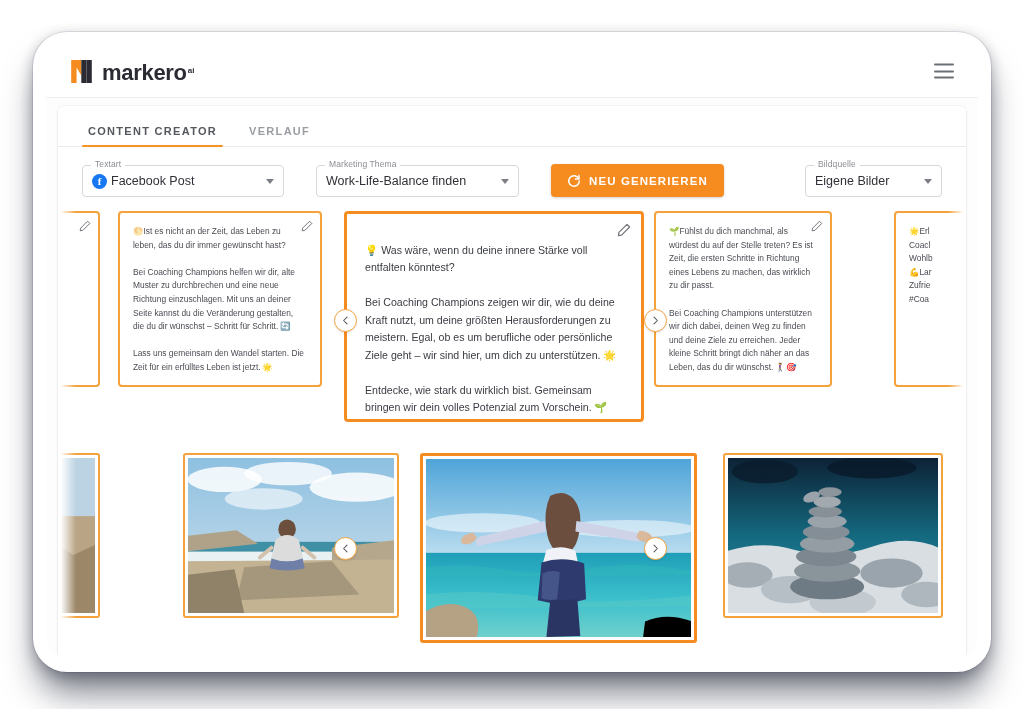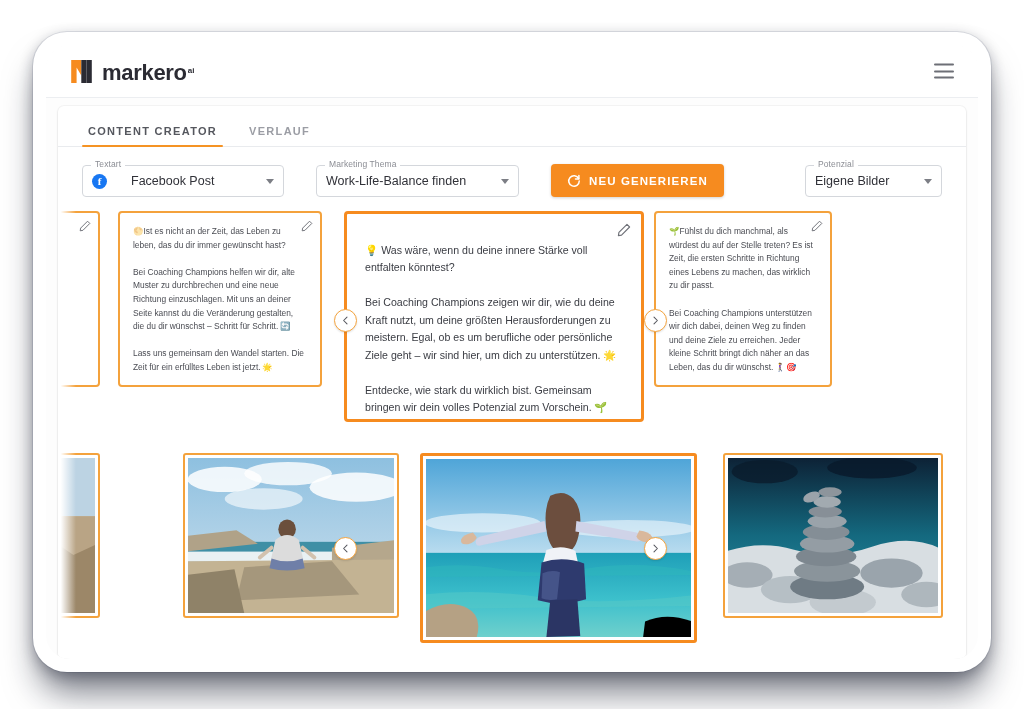--- a/index.html
+++ b/index.html
@@ -104,21 +104,21 @@
     background: #fff; padding: 0 4px;
     font-size: 8.5px; color: #8b8d94; letter-spacing: 0.1px;
   }
   .select-value { font-size: 12.5px; color: #303138; white-space: nowrap; }
   .caret {
     width: 0; height: 0; margin-left: auto;
     border-left: 4px solid transparent; border-right: 4px solid transparent;
     border-top: 5px solid #7c7e85;
   }
   #field-textart { width: 202px; }
-  #field-textart .select-value { margin-left: 24px; }
+  #field-textart .select-value { margin-left: 4px; }
   #field-thema { width: 203px; }
   #field-bildquelle { width: 137px; margin-left: auto; }
   .fb-icon {
     width: 15px; height: 15px; border-radius: 50%;
     background: #1877f2; flex: 0 0 auto;
     display: flex; align-items: center; justify-content: center;
     color: #fff; font-weight: bold; font-size: 11px;
     font-family: "Liberation Serif", serif; line-height: 1;
   }
   #generate-button {
@@ -239,21 +239,21 @@
 
         <button id="generate-button">
           <svg class="refresh-icon" viewBox="0 0 16 16">
             <path d="M13.3 5.2A6 6 0 1 0 14 8" fill="none" stroke="#ffffff" stroke-width="1.7" stroke-linecap="round"></path>
             <path d="M13.6 1.6 L13.6 5.6 L9.7 5.6" fill="none" stroke="#ffffff" stroke-width="1.7" stroke-linecap="round" stroke-linejoin="round"></path>
           </svg>
           <span>NEU GENERIEREN</span>
         </button>
 
         <div class="select-field" id="field-bildquelle">
-          <span class="float-label">Potenzial</span>
+          <span class="float-label">Bildquelle</span>
           <span class="select-value">Eigene Bilder</span>
           <span class="caret"></span>
         </div>
       </div>
 
       <div id="carousel-area">
 
         <div class="card-row" id="text-row">
 
           <div class="post-card" style="left:-44px; width:86px; height:176px;">
@@ -297,20 +297,28 @@
 Bei Coaching Champions unterstützen wir dich dabei, deinen Weg zu finden und deine Ziele zu erreichen. Jeder kleine Schritt bringt dich näher an das Leben, das du dir wünschst. 🚶‍♀️🎯
 
 Bist du bereit, den ersten Schritt zu machen? Lass uns gemeinsam loslegen! 💪✨
 
 #Motivation #ZieleErreichen #CoachingReise</div>
             <svg class="edit-icon" viewBox="0 0 16 16">
               <path d="M11.4 1.6 L14.4 4.6 L5.2 13.8 L1.6 14.4 L2.2 10.8 Z" fill="none" stroke="#6f7178" stroke-width="1.3" stroke-linejoin="round"></path>
             </svg>
           </div>
 
+          <div class="post-card" style="left:836px; width:92px; height:176px;">
+            <div class="card-text">🌟Erl
+Coacl
+Wohlb
+💪Lar
+Zufrie
+#Coa</div>
+          </div>
 
           <div class="edge-fade left"></div>
           <div class="edge-fade right"></div>
 
           <div class="nav-arrow" style="left:276px; top:98px;">
             <svg viewBox="0 0 12 12">
               <path d="M8 1.5 L3.5 6 L8 10.5" fill="none" stroke="#55575e" stroke-width="1.4" stroke-linecap="round" stroke-linejoin="round"></path>
             </svg>
           </div>
           <div class="nav-arrow" style="left:586px; top:98px;">

